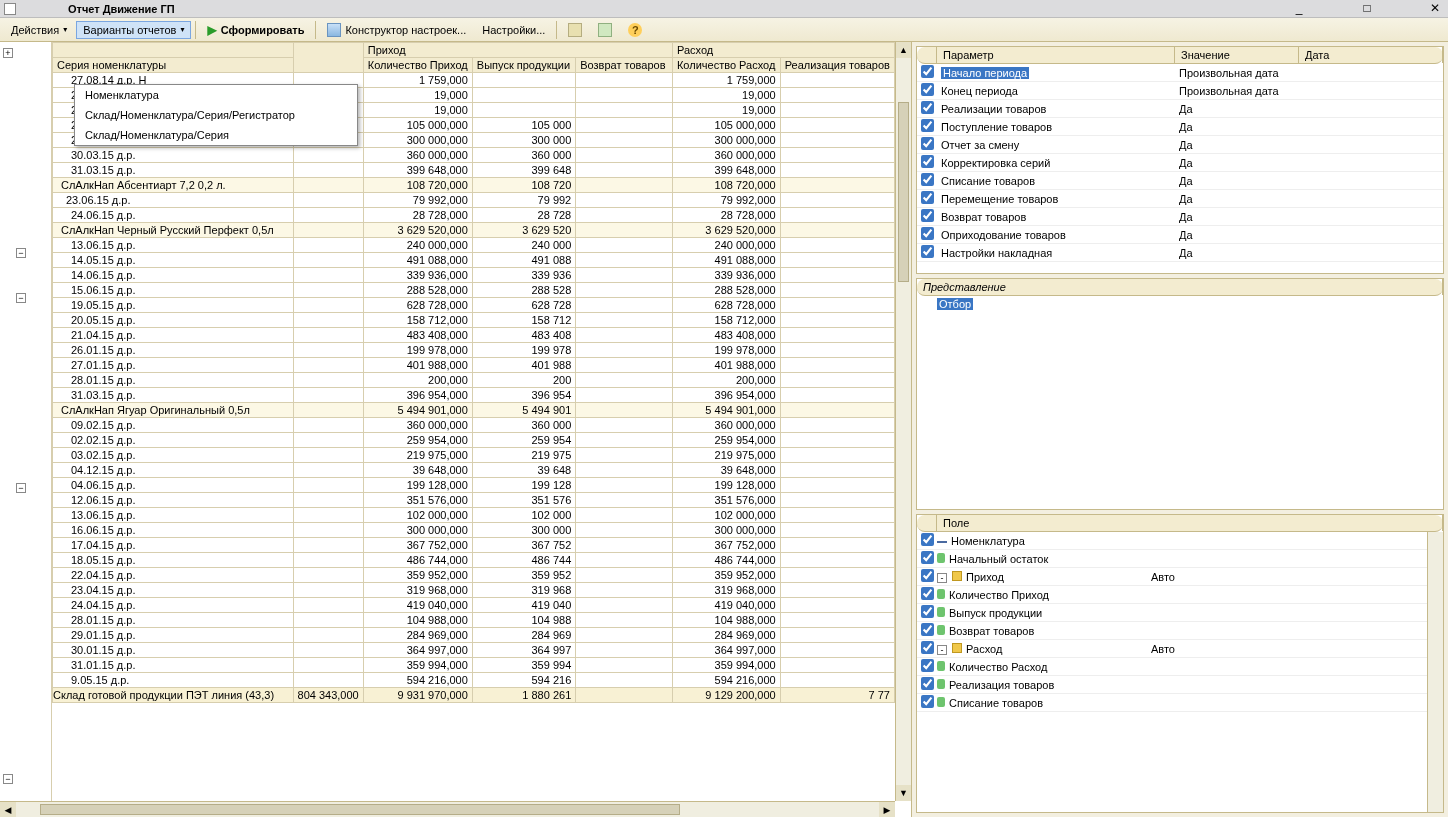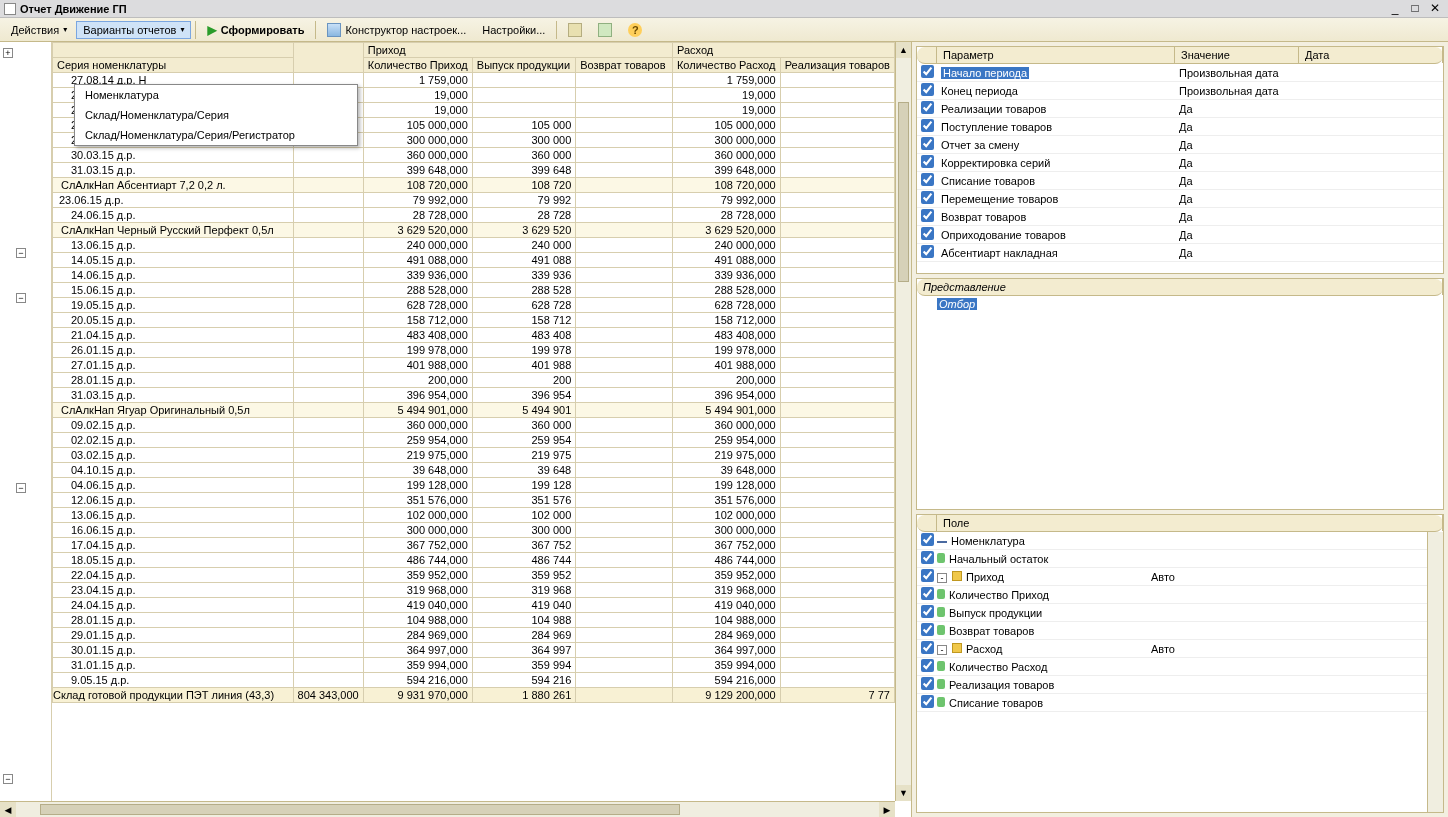--- a/index.html
+++ b/index.html
@@ -1,17 +1,17 @@
 <!DOCTYPE html>
 <html><head>
 <meta charset="utf-8">
 <style>
 * { box-sizing: border-box; margin: 0; padding: 0; }
 html, body { width: 1448px; height: 817px; font-family: Tahoma, Arial, sans-serif; font-size: 11px; background: #fff; overflow: hidden; color: #000; }
-.titlebar { height: 18px; background: #dcdcde; border-bottom: 1px solid #bdbdbd; display: flex; align-items: center; padding: 0 4px; }
+.titlebar { height: 18px; background: #dcdcde; border-bottom: 1px solid #bdbdbd; display: flex; align-items: center; padding: 0 4px; gap: 48px; }
 .titlebar .icon-sq { width: 12px; height: 12px; border: 1px solid #888; background: #fff; margin-right: 4px; }
 .titlebar .title { font-weight: bold; }
 .titlebar .spacer { flex: 1; }
 .titlebar .wbtn { width: 18px; height: 14px; text-align: center; font-size: 12px; line-height: 12px; margin-left: 2px; cursor: pointer; }
 .toolbar { height: 24px; background: linear-gradient(#f6f3e4,#efe9d0); border-bottom: 1px solid #c5b98a; display: flex; align-items: center; padding: 0 4px; gap: 2px; }
 .tbtn { padding: 2px 6px; border: 1px solid transparent; display: flex; align-items: center; gap: 4px; cursor: pointer; }
 .tbtn.sel { border: 1px solid #7aa6e0; background: #cfe3f7; }
 .tbtn .drop { font-size: 8px; }
 .play { color: #2a9c2a; font-weight: bold; font-size: 12px; }
 .ticon { width: 14px; height: 14px; display: inline-block; }
@@ -54,21 +54,21 @@
 .selcell { background:#3a76c4; color:#fff; padding:0 2px; }
 .p1 .pcell.c2 { width:238px;} .p1 .pcell.c3{width:124px;} .p1 .pcell.c4{width:120px;}
 .p3 .pcell.c2 { width:210px; padding-left:0;} .p3 .pcell.c3{width:160px;}
 .treeicon { display:inline-block; width:10px;height:10px;border:1px solid #888;text-align:center;line-height:8px;font-size:9px;background:#fff;margin-right:2px;}
 .fico { display:inline-block; width:10px; height:10px; background:#f0c84a; border:1px solid #c09820; margin-right:4px; }
 .dico { display:inline-block; width:8px; height:10px; background:#6ec46e; border-radius:2px; margin-right:4px; }
 .hico { display:inline-block; width:10px; height:2px; background:#4a6aa0; margin-right:4px; vertical-align:middle;}
 .indent1{padding-left:18px;} .indent2{padding-left:36px;} .indent3{padding-left:54px;} .indent4{padding-left:68px;}
 .panel.p1{height:228px;} .panel.p2{height:232px;} .panel.p3{flex:1;}
 .p2 .phead div{flex:1;font-style:italic;}
-.p2 .pbody{padding:2px;font-style:italic;}
+.p2 .pbody{padding:2px;}
 .panel .scroll-mini { width:16px; background:#f0eee0; border-left:1px solid #c5b98a;}
 .p3-outer{display:flex;flex:1;}
 </style>
 </head>
 <body>
 
 <div class="titlebar">
   <span class="icon-sq"></span>
   <span class="title">Отчет   Движение ГП</span>
   <span class="spacer"></span>
@@ -208,21 +208,21 @@
               <tr class="grp">
                 <td style="padding-left:8px">СлАлкНап Абсентиарт 7,2  0,2 л.</td>
     <td class="num"></td>
     <td class="num">108 720,000</td>
     <td class="num">108 720</td>
     <td class="num"></td>
     <td class="num">108 720,000</td>
     <td class="num"></td>
               </tr>
               <tr>
-                <td style="padding-left:6px">23.06.15 д.р.</td>
+                <td style="padding-left:13px">23.06.15 д.р.</td>
     <td class="num"></td>
     <td class="num">79 992,000</td>
     <td class="num">79 992</td>
     <td class="num"></td>
     <td class="num">79 992,000</td>
     <td class="num"></td>
               </tr>
               <tr>
                 <td style="padding-left:18px">24.06.15 д.р.</td>
     <td class="num"></td>
@@ -370,21 +370,21 @@
               <tr>
                 <td style="padding-left:18px">03.02.15 д.р.</td>
     <td class="num"></td>
     <td class="num">219 975,000</td>
     <td class="num">219 975</td>
     <td class="num"></td>
     <td class="num">219 975,000</td>
     <td class="num"></td>
               </tr>
               <tr>
-                <td style="padding-left:18px">04.10.15 д.р.</td>
+                <td style="padding-left:18px">04.12.15 д.р.</td>
     <td class="num"></td>
     <td class="num">39 648,000</td>
     <td class="num">39 648</td>
     <td class="num"></td>
     <td class="num">39 648,000</td>
     <td class="num"></td>
               </tr>
               <tr>
                 <td style="padding-left:18px">04.06.15 д.р.</td>
     <td class="num"></td>
@@ -529,22 +529,22 @@
           <div class="arr dn">▼</div>
       </div>
       <div class="scroll-h">
         <div class="arr l">◀</div>
           <div class="thumb"></div>
           <div class="arr r">▶</div>
       </div>
     </div>
     <div class="dropdown">
       <div>Номенклатура</div>
+      <div>Склад/Номенклатура/Серия/Регистратор</div>
       <div>Склад/Номенклатура/Серия</div>
-      <div>Склад/Номенклатура/Серия/Регистратор</div>
     </div>
   </div>
 
   <div class="rightpane">
     <div class="panel p1">
       <div class="phead">
         <div style="width:20px;"></div>
         <div style="width:238px;">Параметр</div>
         <div style="width:124px;">Значение</div>
         <div style="flex:1;">Дата</div>
@@ -605,21 +605,21 @@
   <div class="pcell c4"></div>
           </div>
           <div class="prow">
             <div class="pcell chk"><input type="checkbox" checked="" style=""></div>
   <div class="pcell c2">Оприходование товаров</div>
   <div class="pcell c3">Да</div>
   <div class="pcell c4"></div>
           </div>
           <div class="prow">
             <div class="pcell chk"><input type="checkbox" checked="" style=""></div>
-  <div class="pcell c2">Абсентиарт накладная</div>
+  <div class="pcell c2">Настройки накладная</div>
   <div class="pcell c3">Да</div>
   <div class="pcell c4"></div>
           </div>
         </div>
     </div>
 
     <div class="panel p2">
       <div class="phead">
           <div>Представление</div>
         </div>

